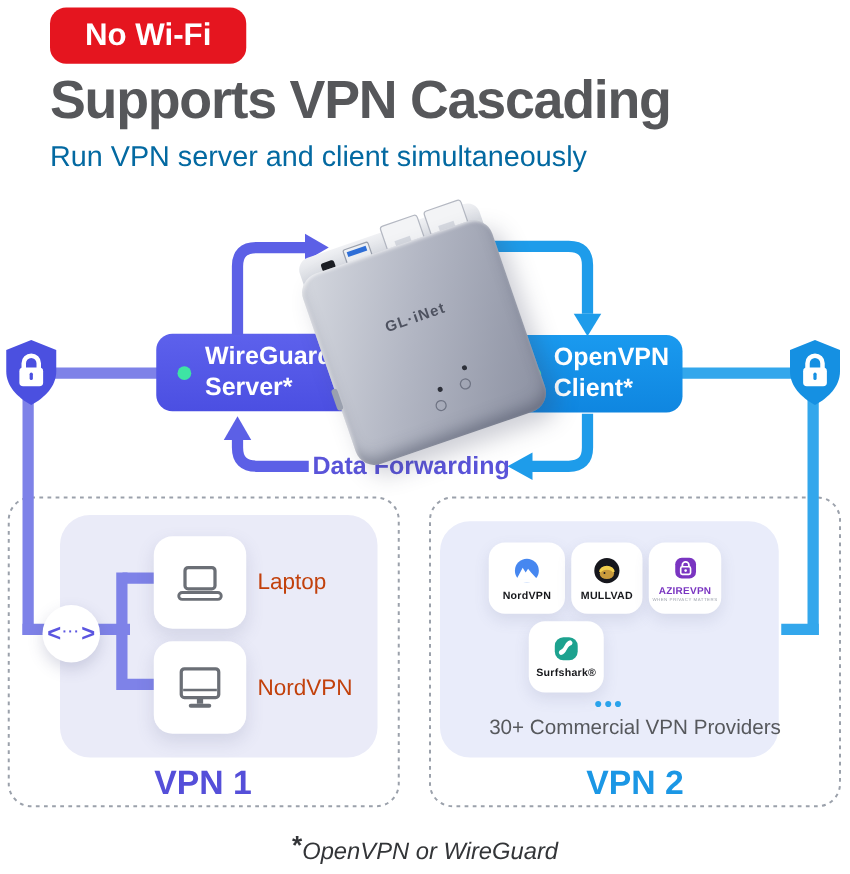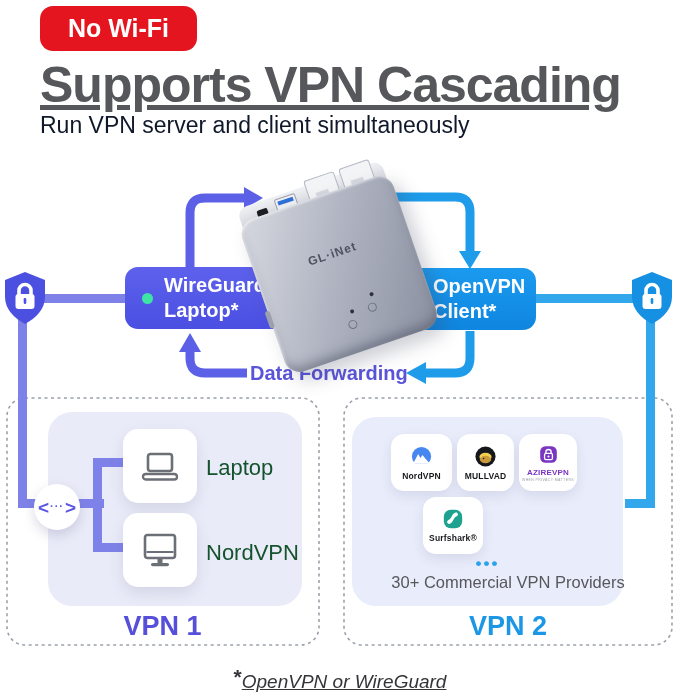--- a/index.html
+++ b/index.html
@@ -9,22 +9,22 @@
     border-radius:13px;
   }
   .abs{position:absolute;}
 
   
   .badge{
     left:40px;top:6px;width:157px;height:45px;background:#E5151F;border-radius:13px;
     display:flex;align-items:center;justify-content:center;
     color:#fff;font-size:25px;font-weight:700;z-index:4;
   }
-  .title{left:40px;top:56px;font-size:50px;font-weight:700;color:#56575A;letter-spacing:-1px;text-decoration:underline;}
-  .subtitle{left:40px;top:112px;font-size:23px;color:#0f172a;}
+  .title{left:40px;top:56px;font-size:43px;font-weight:700;color:#56575A;letter-spacing:-1px;}
+  .subtitle{left:40px;top:112px;font-size:23px;color:#0369a1;}
 
   
   .line{background:#7E82E8;z-index:2;}
   .line.blue{background:#33A7EC;}
   .h-line-left{left:18px;top:294px;width:110px;height:9px;}
   .h-line-right{left:530px;top:294px;width:116px;height:9px;}
   .v-line-left{left:18px;top:302px;width:9px;height:206px;}
   .elbow-left{left:18px;top:499px;width:26px;height:9px;}
   .v-line-right{left:646px;top:302px;width:9px;height:206px;}
   .elbow-right{left:625px;top:499px;width:30px;height:9px;}
@@ -35,21 +35,21 @@
 
   
   .banner{
     height:62px;border-radius:13px;display:flex;align-items:center;z-index:2;
     color:#fff;font-weight:700;font-size:20px;line-height:25px;
   }
   .banner .dot{width:11px;height:11px;border-radius:50%;background:#3EE4A4;flex:0 0 auto;}
   .banner-wg{left:125px;top:267px;width:179px;background:linear-gradient(180deg,#5D61EC,#4B4FE2);}
   .banner-wg .dot{margin-left:17px;}
   .banner-wg .banner-text{margin-left:11px;}
-  .banner-ovpn{left:391px;top:268px;width:145px;background:linear-gradient(180deg,#1A9AEF,#0F86E0);}
+  .banner-ovpn{left:401px;top:268px;width:145px;background:linear-gradient(180deg,#1A9AEF,#0F86E0);}
   .banner-ovpn .dot{margin-left:21px;}
   .banner-ovpn .banner-text{margin-left:10px;}
 
   .arrows-svg{left:0;top:0;width:680px;height:699px;z-index:2;pointer-events:none;}
   .boxes-svg{left:0;top:0;width:680px;height:699px;z-index:0;pointer-events:none;}
 
   .df-label{left:250px;top:362px;width:160px;font-size:20px;font-weight:700;color:#5A54D9;z-index:2;}
 
   
   .router{left:234px;top:158px;width:206px;height:216px;z-index:3;}
@@ -91,21 +91,21 @@
   .bl-branch-v{left:93px;top:458px;width:9px;height:94px;}
   .bl-branch-top{left:98px;top:458px;width:29px;height:9px;}
   .bl-branch-bot{left:98px;top:543px;width:29px;height:9px;}
 
   .device-card{
     width:74px;height:74px;background:#fff;border-radius:15px;z-index:2;
     box-shadow:0 6px 14px rgba(95,100,145,.16);
     display:flex;align-items:center;justify-content:center;
   }
   .device-card-1{left:123px;top:429px;} .device-card-2{left:123px;top:513px;}
-  .device-label{font-size:22px;color:#14532d;z-index:2;}
+  .device-label{font-size:18px;color:#c2410c;z-index:2;}
   .device-label-1{left:206px;top:455px;} .device-label-2{left:206px;top:540px;}
 
   .vpn-title{font-size:27px;font-weight:700;z-index:2;text-align:center;}
   .vpn1-title{left:6px;top:611px;width:313px;color:#554FD9;}
   .vpn2-title{left:344px;top:611px;width:328px;color:#1B97E5;}
 
   .prov-card{
     background:#fff;border-radius:13px;z-index:2;box-shadow:0 5px 12px rgba(95,100,145,.14);
     display:flex;flex-direction:column;align-items:center;justify-content:center;gap:3px;
   }
@@ -117,21 +117,21 @@
   .prov-name{font-size:8.5px;font-weight:800;color:#17181C;letter-spacing:.2px;}
   .prov-name.azire{color:#7A35C1;font-size:8px;}
   .prov-tagline{font-size:3.5px;color:#9ba0aa;letter-spacing:.4px;margin-top:-2px;}
   .proton-word .p1{color:#2B2440;} .proton-word .p2{color:#8066E0;}
 
   .more-dots{left:352px;top:554px;width:271px;text-align:center;color:#2AA3EB;font-size:17px;font-weight:700;letter-spacing:2px;z-index:2;}
   .providers-caption{left:343px;top:573px;width:330px;text-align:center;font-size:16.5px;color:#56585C;z-index:2;}
 
   .footer{left:0;top:669px;width:680px;text-align:center;color:#333538;z-index:2;}
   .footer .ast{font-size:21px;font-weight:700;position:relative;top:-4px;}
-  .footer .note{font-size:19px;font-style:italic;text-decoration:underline;}
+  .footer .note{font-size:19px;font-style:italic;}
 </style>
 </head>
 <body>
 
 <div class="stage">
 
   <svg class="abs boxes-svg" viewBox="0 0 680 699">
     <rect x="7" y="398" width="312" height="247" rx="18" fill="none" stroke="#9BA1AB" stroke-width="1.6" stroke-dasharray="3 3.5"></rect>
     <rect x="344" y="398" width="328" height="247" rx="18" fill="none" stroke="#9BA1AB" stroke-width="1.6" stroke-dasharray="3 3.5"></rect>
   </svg>
@@ -159,21 +159,21 @@
     <path d="M22 1 L42 9 V26 C42 38 33 47 22 53 C11 47 2 38 2 26 V9 Z" fill="#1590E2"></path>
     <path d="M16 24 v-4.5 a6 6 0 0 1 12 0 V24" fill="none" stroke="#fff" stroke-width="3.6"></path>
     <rect x="12.5" y="23" width="19" height="15" rx="3" fill="#fff"></rect>
     <rect x="20.7" y="27" width="2.6" height="6" rx="1.3" fill="#1590E2"></rect>
   </svg>
 
   <div class="abs banner banner-wg">
     <span class="dot"></span>
     <span class="banner-text">
       <span>WireGuard</span><br>
-      <span>Laptop*</span>
+      <span>Server*</span>
     </span>
   </div>
   <div class="abs banner banner-ovpn">
     <span class="dot"></span>
     <span class="banner-text">
       <span>OpenVPN</span><br>
       <span>Client*</span>
     </span>
   </div>
 

